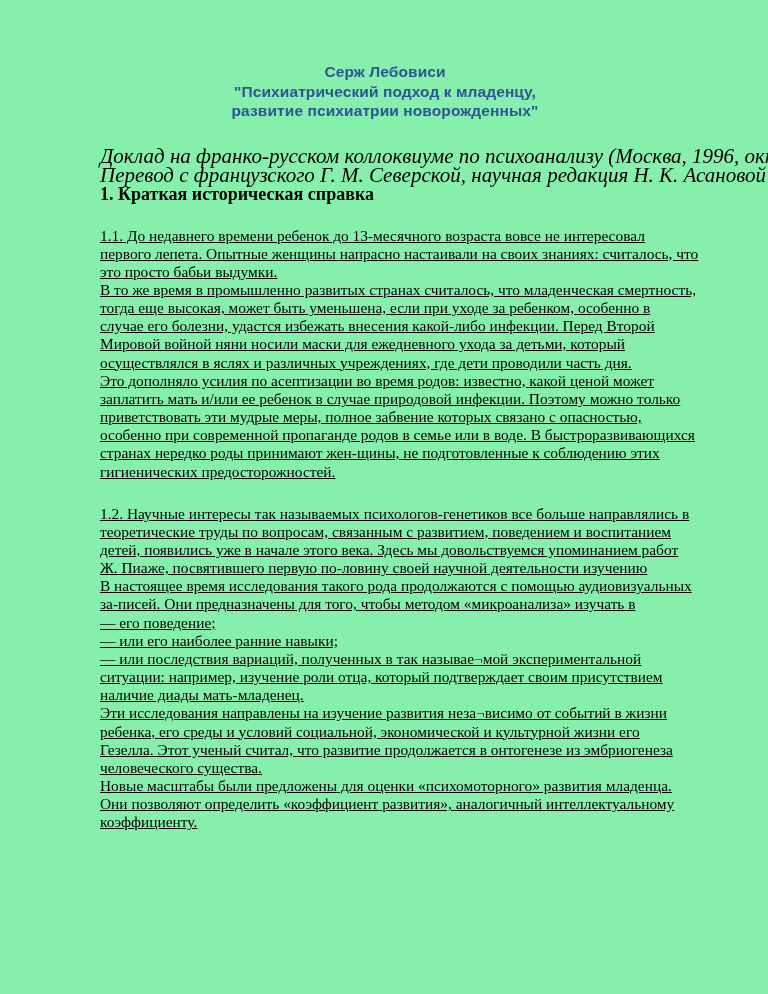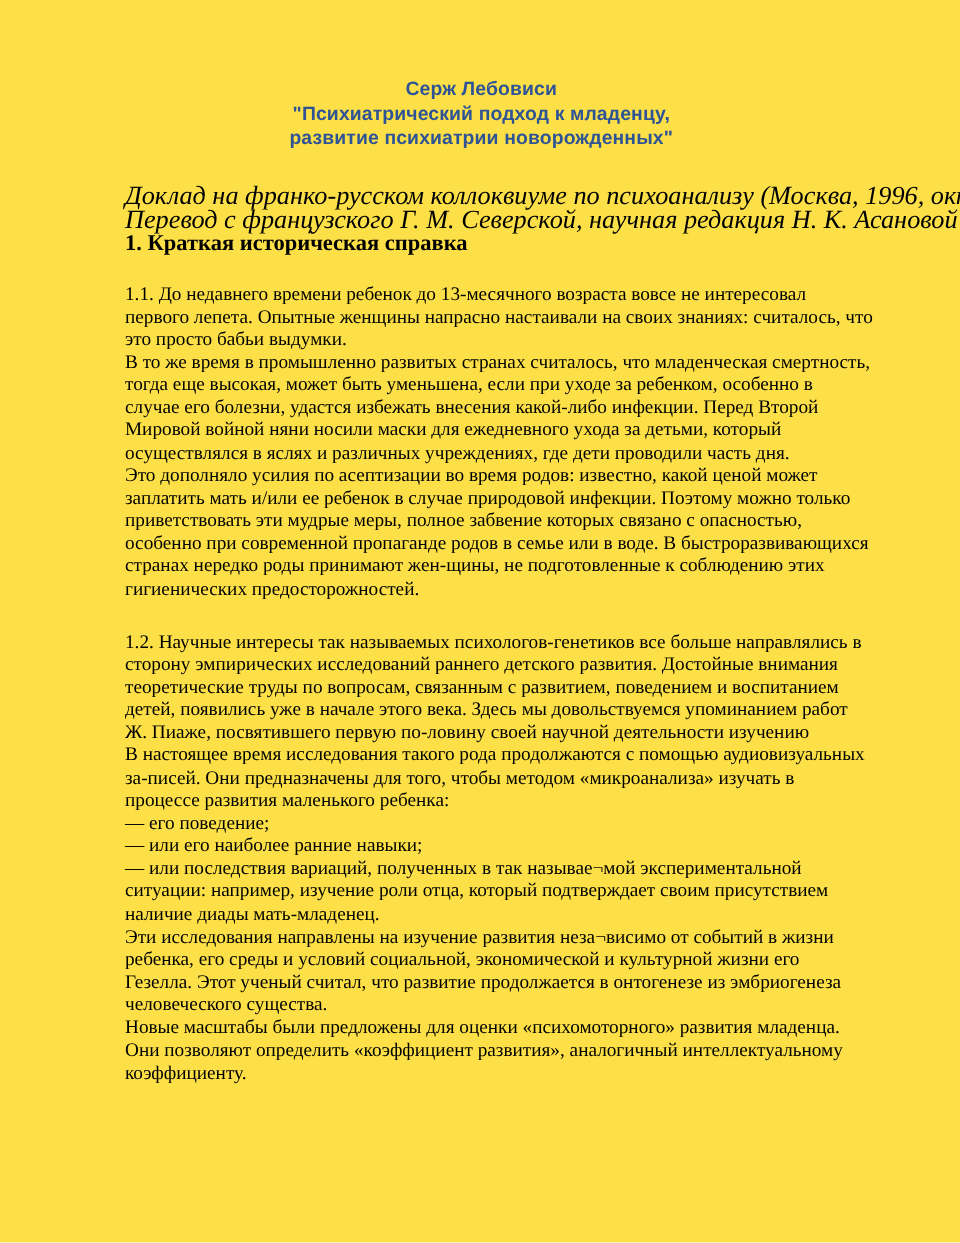--- a/index.html
+++ b/index.html
@@ -13,21 +13,21 @@
     height: 994px;
     overflow: hidden;
     font-family: "Liberation Serif", "DejaVu Serif", serif;
     color: #000000;
     -webkit-font-smoothing: antialiased;
   }
   .page {
     position: relative;
     width: 768px;
     height: 994px;
-    background: #fde047;
+    background: #86efac;
     box-sizing: border-box;
     padding: 62px 98px 0 100px;
   }
   .doc-title {
     text-align: center;
     color: #2F5496;
     font-family: "Liberation Sans", "DejaVu Sans", sans-serif;
     font-weight: bold;
     font-size: 15.5px;
     line-height: 19.5px;
@@ -58,20 +58,21 @@
   }
   .para-block {
     margin-top: 24px;
     font-size: 15.4px;
     line-height: 18.15px;
     color: #000000;
   }
   .tline-body {
     display: block;
     white-space: pre;
+    text-decoration: underline;
   }
   .spacer-lg {
     height: 52px;
   }
 </style>
 </head>
 <body>
 
 <div class="page">
 
@@ -100,27 +101,25 @@
       <span class="tline-body">Это дополняло усилия по асептизации во время родов: известно, какой ценой может</span>
       <span class="tline-body">заплатить мать и/или ее ребенок в случае природовой инфекции. Поэтому можно только</span>
       <span class="tline-body">приветствовать эти мудрые меры, полное забвение которых связано с опасностью,</span>
       <span class="tline-body">особенно при современной пропаганде родов в семье или в воде. В быстроразвивающихся</span>
       <span class="tline-body">странах нередко роды принимают жен-щины, не подготовленные к соблюдению этих</span>
       <span class="tline-body">гигиенических предосторожностей.</span>
     </div>
 
   <div class="para-block">
       <span class="tline-body">1.2. Научные интересы так называемых психологов-генетиков все больше направлялись в</span>
-      <span class="tline-body">сторону эмпирических исследований раннего детского развития. Достойные внимания</span>
       <span class="tline-body">теоретические труды по вопросам, связанным с развитием, поведением и воспитанием</span>
       <span class="tline-body">детей, появились уже в начале этого века. Здесь мы довольствуемся упоминанием работ</span>
       <span class="tline-body">Ж. Пиаже, посвятившего первую по-ловину своей научной деятельности изучению</span>
       <span class="tline-body">В настоящее время исследования такого рода продолжаются с помощью аудиовизуальных</span>
       <span class="tline-body">за-писей. Они предназначены для того, чтобы методом «микроанализа» изучать в</span>
-      <span class="tline-body">процессе развития маленького ребенка:</span>
       <span class="tline-body">— его поведение;</span>
       <span class="tline-body">— или его наиболее ранние навыки;</span>
       <span class="tline-body">— или последствия вариаций, полученных в так называе¬мой экспериментальной</span>
       <span class="tline-body">ситуации: например, изучение роли отца, который подтверждает своим присутствием</span>
       <span class="tline-body">наличие диады мать-младенец.</span>
       <span class="tline-body">Эти исследования направлены на изучение развития неза¬висимо от событий в жизни</span>
       <span class="tline-body">ребенка, его среды и условий социальной, экономической и культурной жизни его</span>
       <span class="tline-body">Гезелла. Этот ученый считал, что развитие продолжается в онтогенезе из эмбриогенеза</span>
       <span class="tline-body">человеческого существа.</span>
       <span class="tline-body">Новые масштабы были предложены для оценки «психомоторного» развития младенца.</span>

